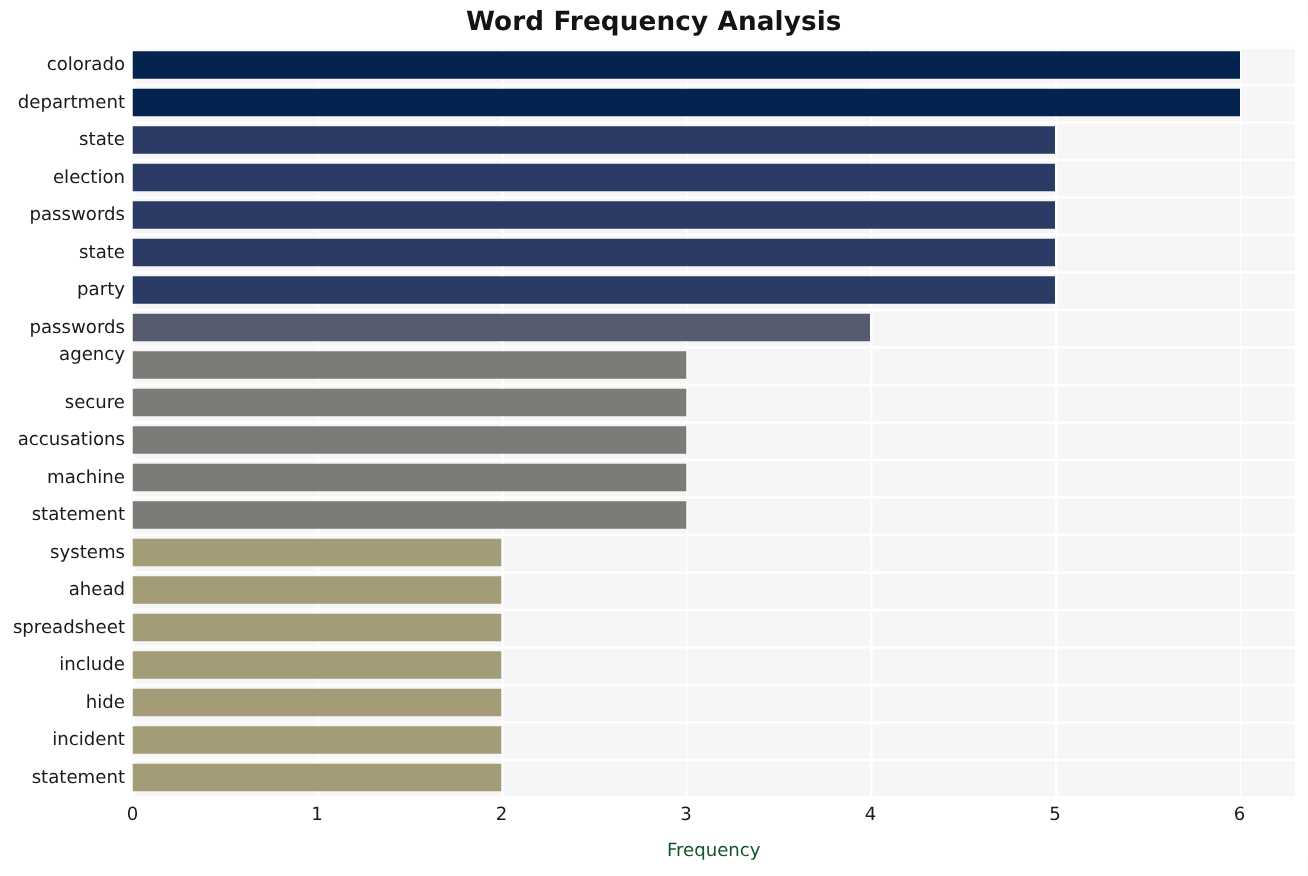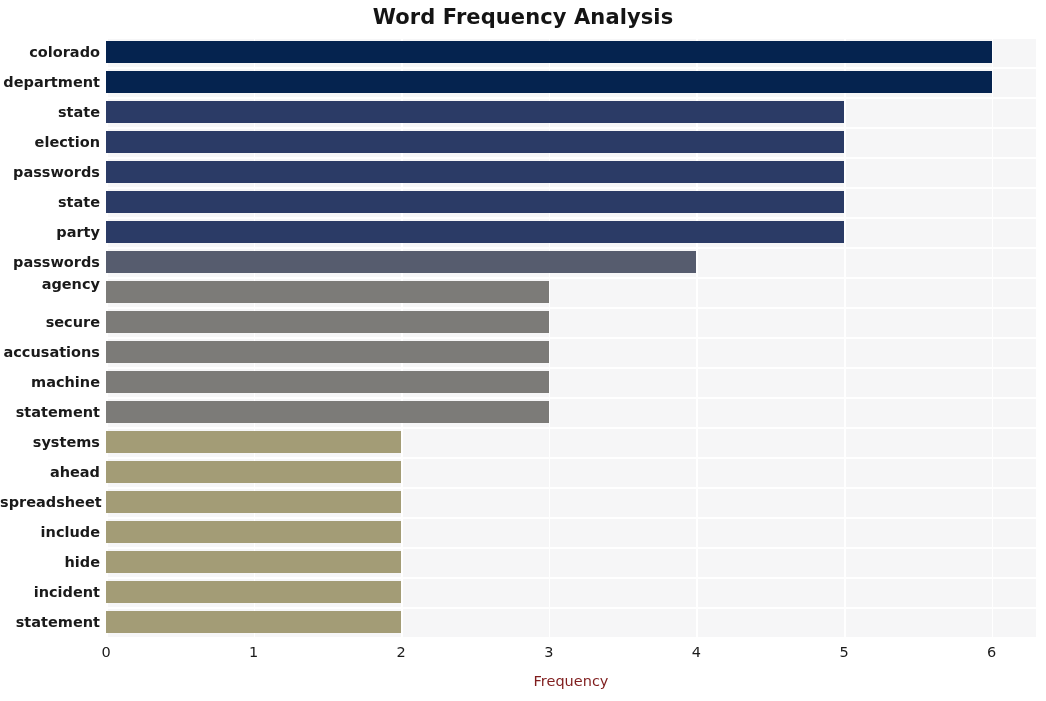--- a/index.html
+++ b/index.html
@@ -80,21 +80,20 @@
     color: #1a1a1a;
     line-height: 14px;
     white-space: nowrap;
   }
   #y-axis {
     position: absolute;
     left: 0;
     top: 37px;
     width: 100px;
     height: 600px;
-    font-weight: bold;
   }
 
   
   #x-axis {
     position: absolute;
     left: 106px;
     top: 637px;
     width: 930px;
     height: 30px;
   }
@@ -108,21 +107,21 @@
     color: #1a1a1a;
   }
 
   #xlabel {
     position: absolute;
     left: 106px;
     top: 673px;
     width: 930px;
     text-align: center;
     font-size: 14.5px;
-    color: #7f1d1d;
+    color: #14532d;
   }
 </style>
 </head>
 <body>
 
 <div id="figure">
 
   <div id="chart-title">Word Frequency Analysis</div>
 
   <div id="plot-area">

